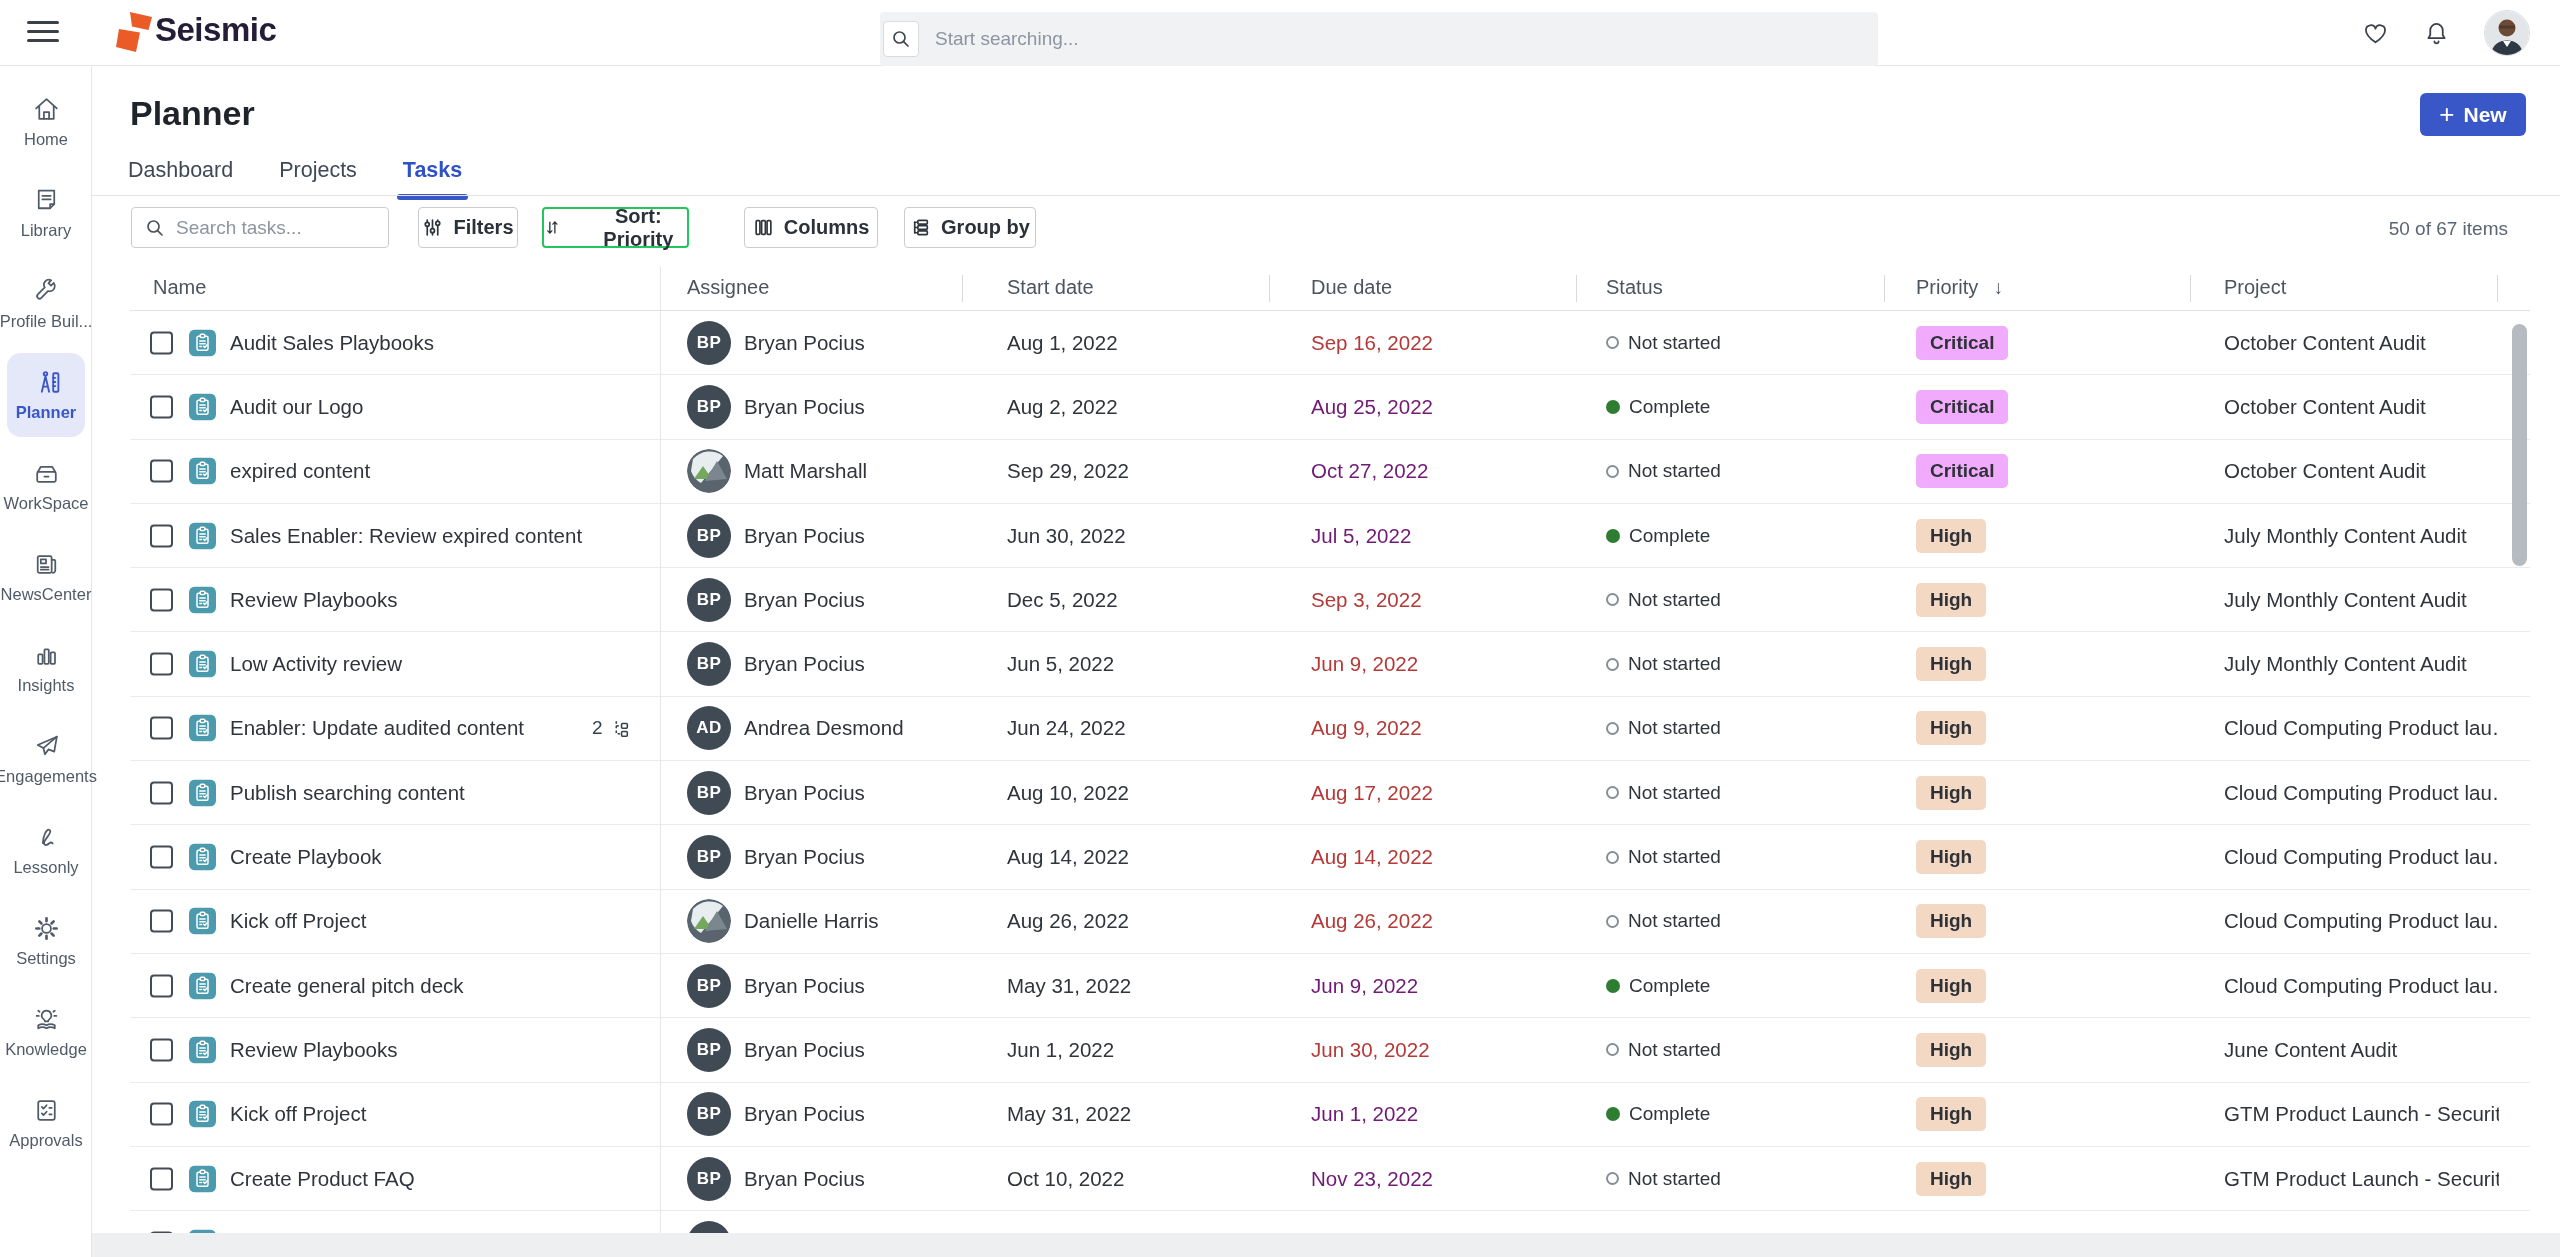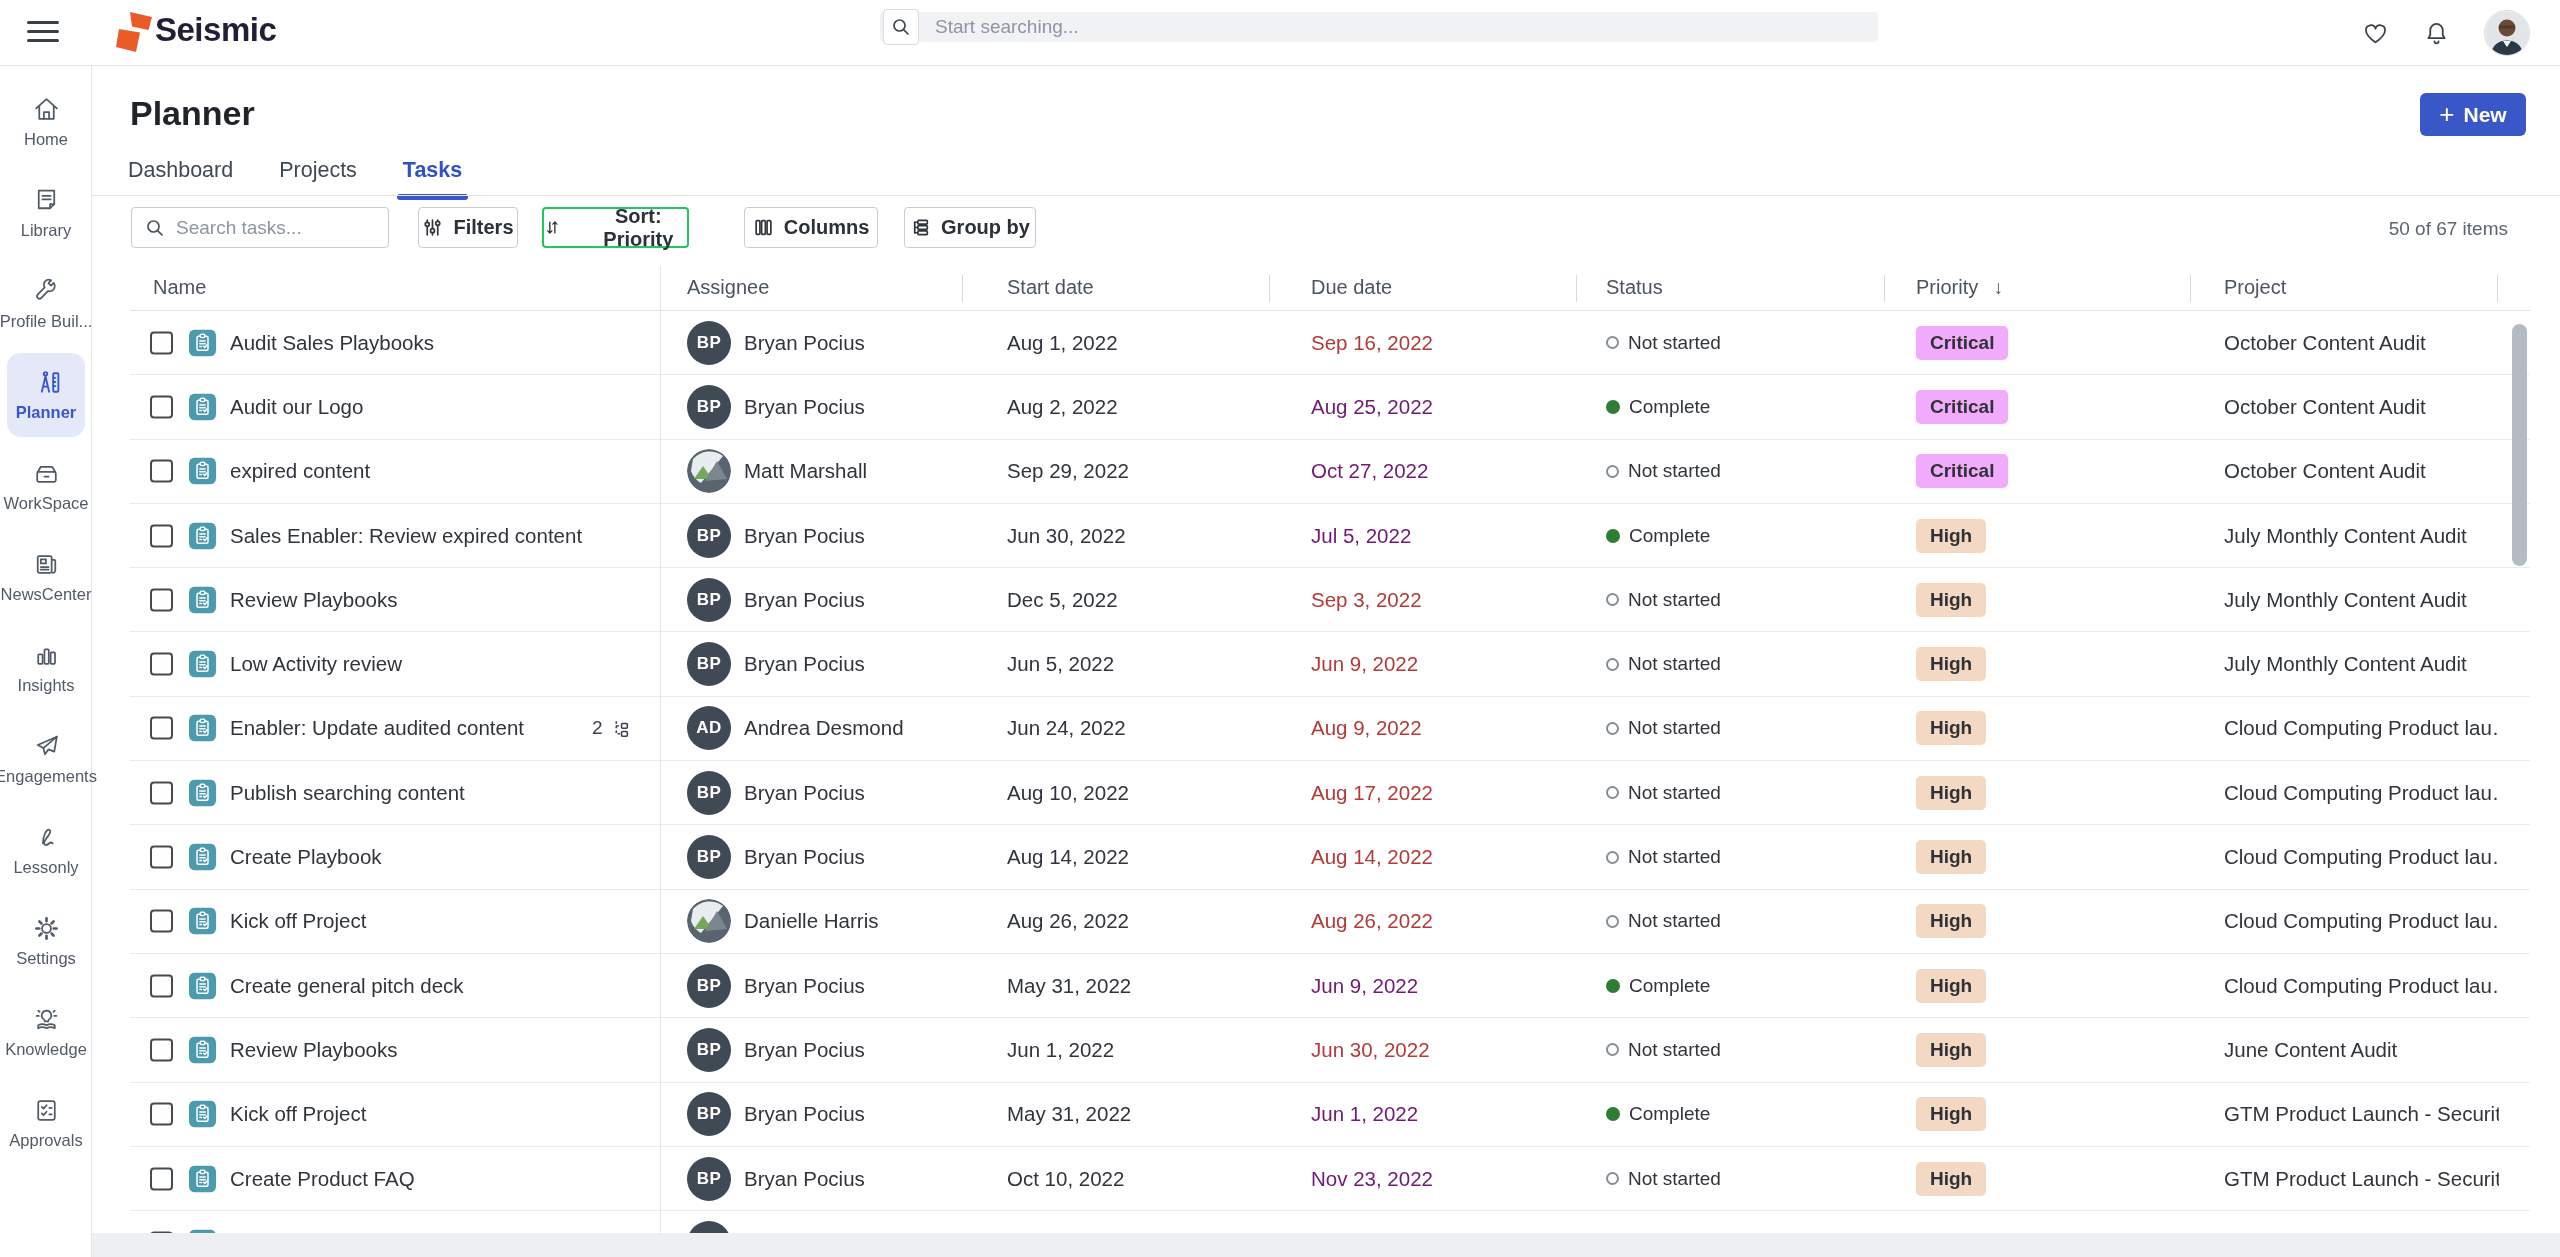--- a/index.html
+++ b/index.html
@@ -8,21 +8,21 @@
     font-family:"Liberation Sans","DejaVu Sans",sans-serif; }
   .page { position:relative; width:2560px; height:1257px; background:#fff; }
 
   
   .topbar { position:absolute; left:0; top:0; width:2560px; height:66px; background:#fff;
     border-bottom:1px solid #e4e6e9; z-index:5; }
   .hamburger { position:absolute; left:27px; top:21px; width:32px; height:24px; cursor:pointer; }
   .hamburger span { display:block; height:2.6px; background:#3a4048; border-radius:2px; margin-bottom:6.5px; }
   .logo { position:absolute; left:115px; top:11px; display:flex; }
   .logo-text { font-size:33px; font-weight:800; color:#231d37; letter-spacing:-0.5px; }
-  .gsearch { position:absolute; left:880px; top:12px; width:998px; height:30px; background:#f1f2f4;
+  .gsearch { position:absolute; left:880px; top:12px; width:998px; height:54px; background:#f1f2f4;
     border-radius:4px; display:flex; align-items:center; }
   .gsearch-iconbox { width:36px; height:36px; margin-left:3px; background:#fff; border:1px solid #d8dbdf;
     border-radius:4px; display:flex; align-items:center; justify-content:center; }
   .gsearch-ph { margin-left:16px; font-size:19px; color:#8d95a2; }
   .top-icons { position:absolute; right:30px; top:0; height:66px; display:flex; align-items:center; gap:34px; }
   .avatar-me { width:46px; height:46px; border-radius:50%; overflow:hidden; border:1px solid #d9dcdf; }
 
   
   .sidebar { position:absolute; left:0; top:66px; width:92px; height:1191px; background:#fff;
     border-right:1px solid #e4e6e9; padding-top:10px; z-index:4; }

